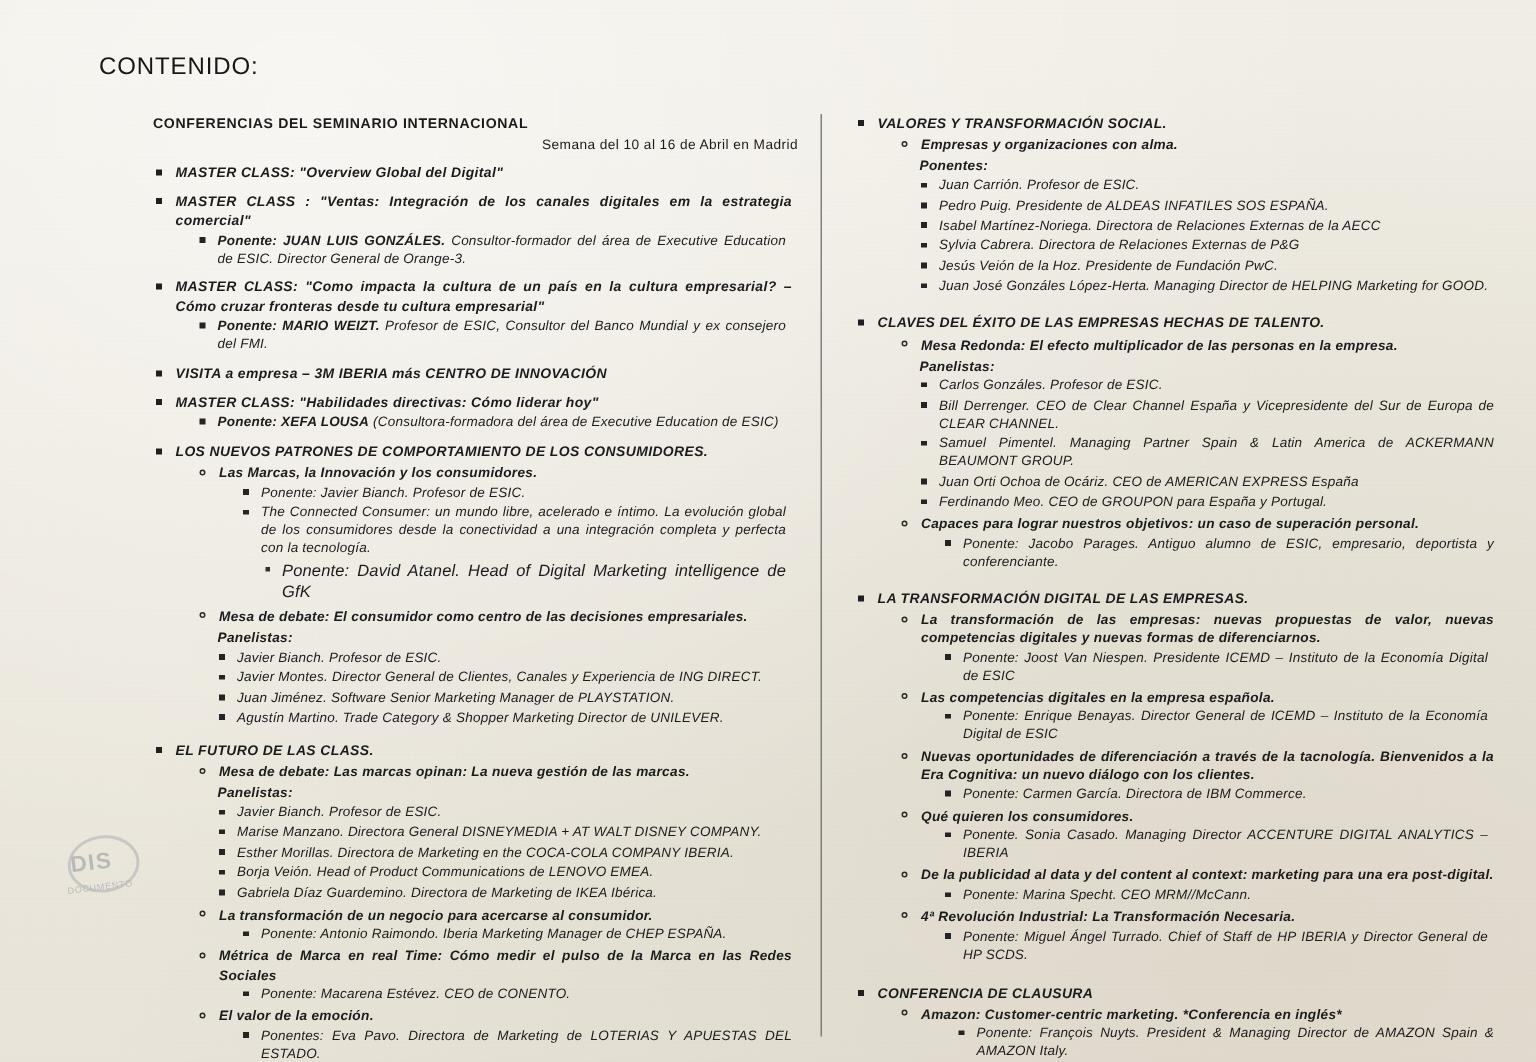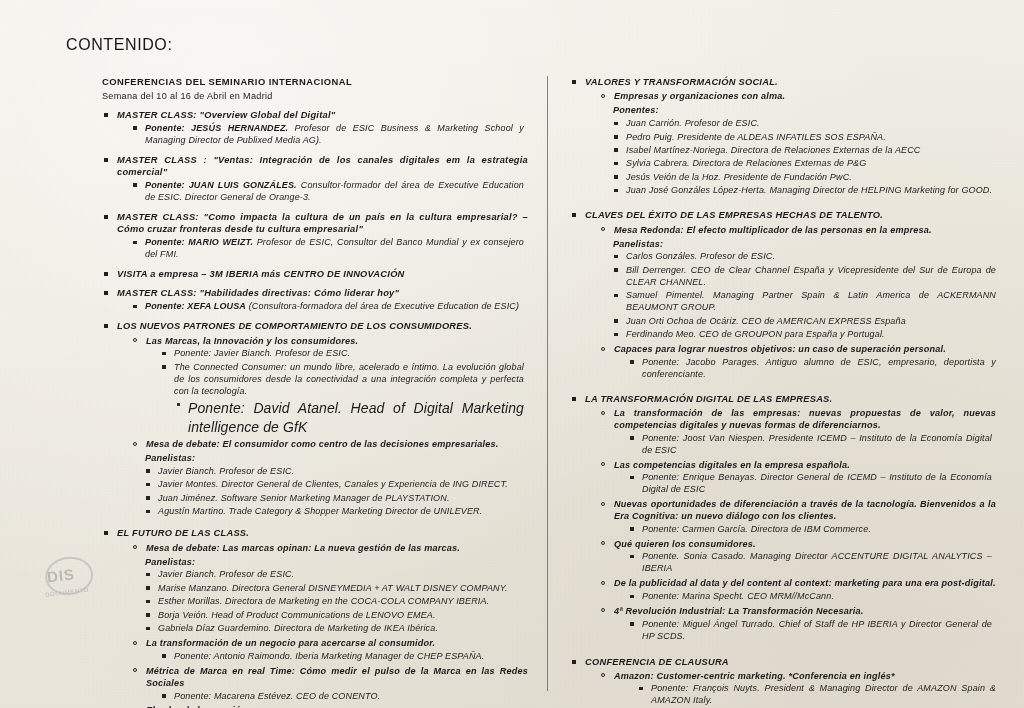--- a/index.html
+++ b/index.html
@@ -71,20 +71,21 @@
     font-weight: bold;
     letter-spacing: .45px;
     margin: 0 0 1px 0;
     line-height: 1.35;
   }
   .subhead2 {
     font-size: 9.1px;
     letter-spacing: .3px;
     margin: 0 0 7px 0;
     line-height: 1.35;
+    text-align: right;
   }
 
   ul { margin: 0; padding: 0; list-style: none; font-style: italic; }
 
   li { position: relative; line-height: 1.33; }
 
   
   .lv1 {
     padding-left: 15px;
     margin-top: 7px;
@@ -130,21 +131,21 @@
     left: 3px;
     top: 3.5px;
     width: 3.5px;
     height: 3.5px;
     background: #242424;
   }
   
   .lv4 {
     padding-left: 14px;
     margin-top: 1.5px;
-    font-size: 14px;
+    font-size: 11px;
     letter-spacing: .1px;
   }
   .lv4 > .bul {
     position: absolute;
     left: 3px;
     top: 4px;
     width: 3px;
     height: 3px;
     background: #303030;
   }
@@ -211,26 +212,20 @@
 
     <div class="col col-left">
       <div class="subhead">CONFERENCIAS DEL SEMINARIO INTERNACIONAL</div>
       <div class="subhead2">Semana del 10 al 16 de Abril en Madrid</div>
 
       <ul>
 
         <li class="lv1 justify">
           <span class="bul"></span>
           <span>MASTER CLASS: "Overview Global del Digital"</span>
-          <ul class="indent-group">
-            <li class="lv3 justify">
-              <span class="bul"></span>
-              <b>Ponente: JESÚS HERNANDEZ.</b><span class="reg"> Profesor de ESIC Business &amp; Marketing School y Managing Director de Publixed Media AG).</span>
-            </li>
-          </ul>
         </li>
 
         <li class="lv1 justify">
           <span class="bul"></span>
           <span>MASTER CLASS : "Ventas: Integración de los canales digitales em la estrategia comercial"</span>
           <ul class="indent-group">
             <li class="lv3 justify">
               <span class="bul"></span>
               <b>Ponente: JUAN LUIS GONZÁLES.</b><span class="reg"> Consultor-formador del área de Executive Education de ESIC. Director General de Orange-3.</span>
             </li>

